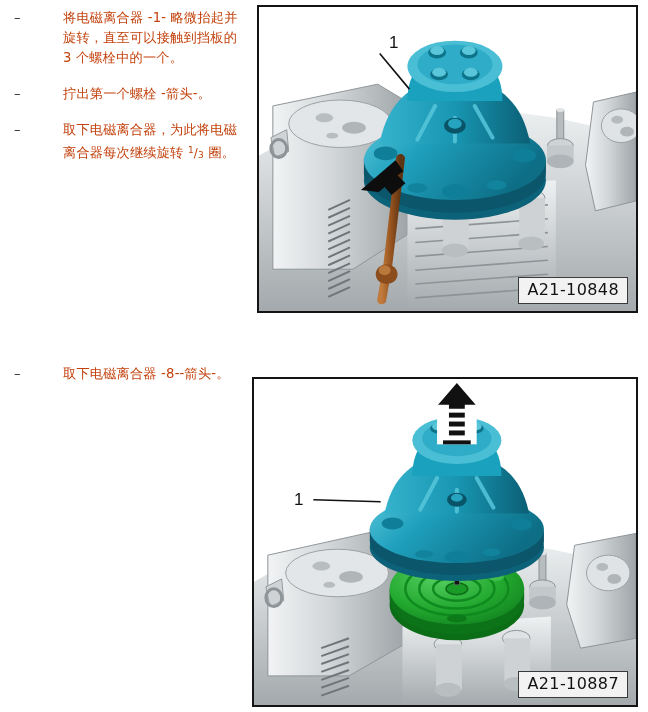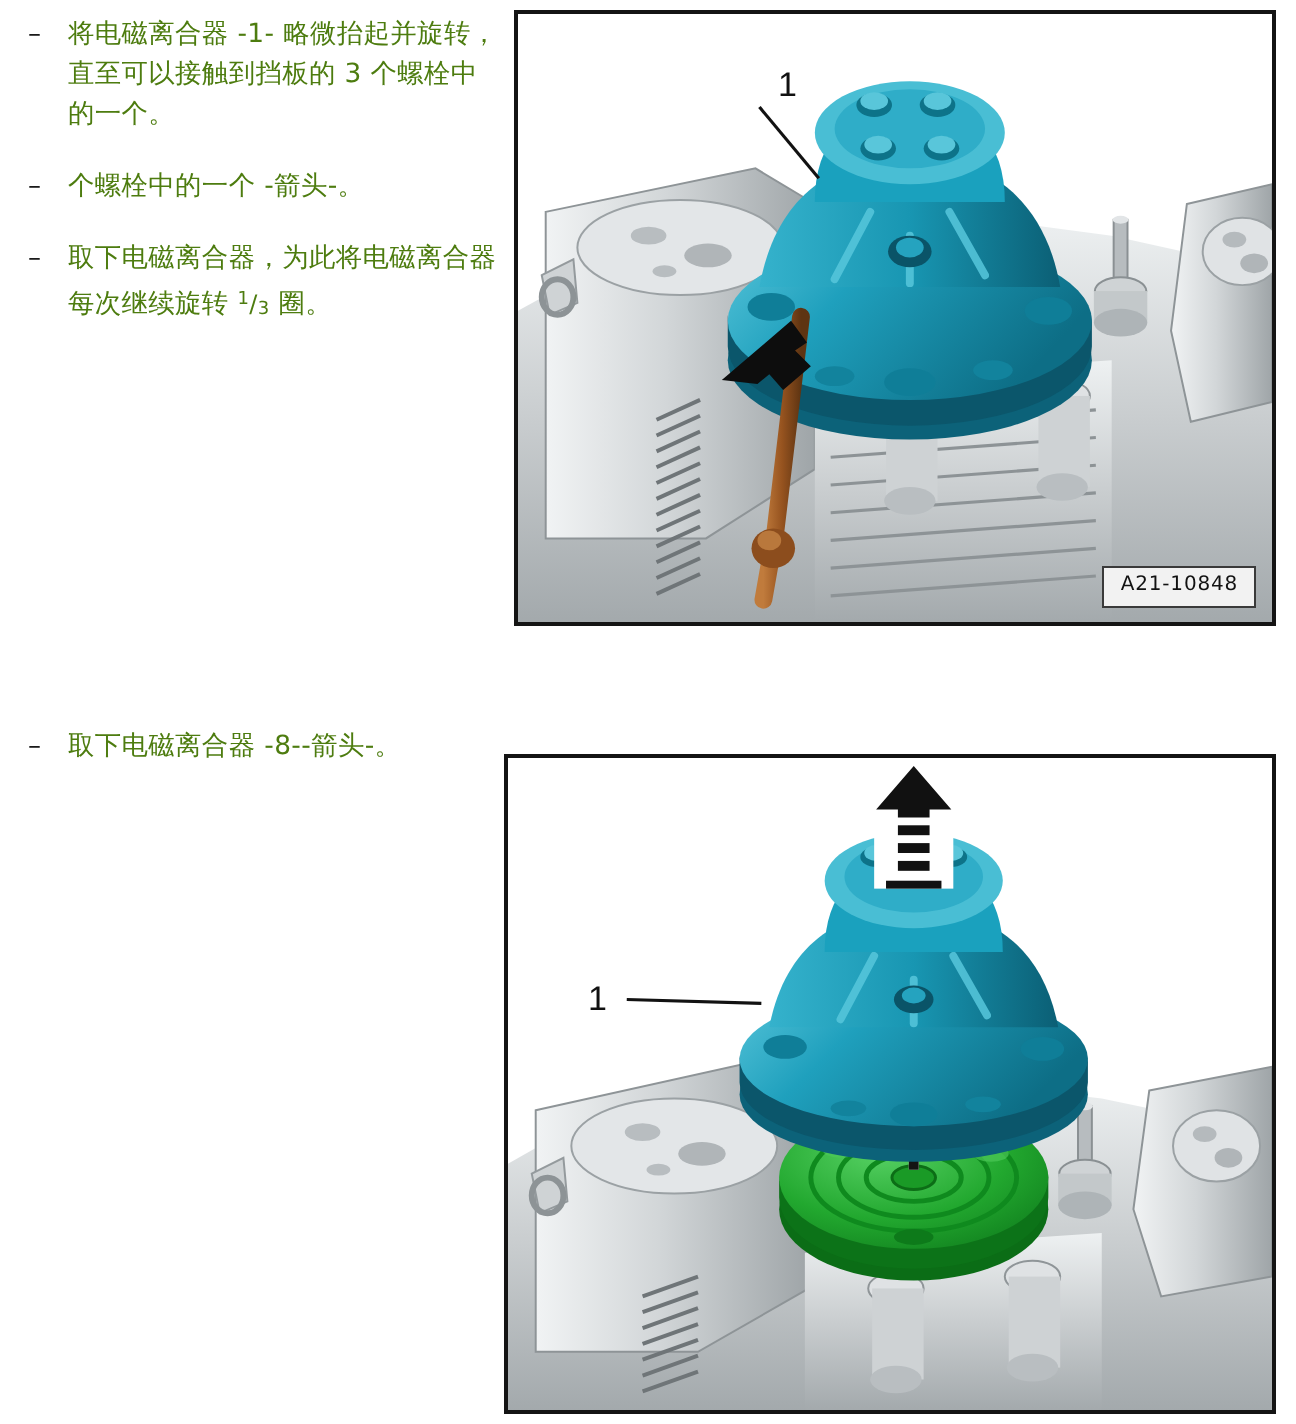--- a/index.html
+++ b/index.html
@@ -29,23 +29,24 @@
     width: 20px;
     flex: 0 0 20px;
     font-size: 13px;
     line-height: 20px;
     color: #1a1a1a;
   }
   .instr-text {
     flex: 1 1 auto;
     font-size: 13.2px;
     line-height: 20px;
-    color: #4d7c0f;
+    color: #c2410c;
     letter-spacing: 0.2px;
     word-break: break-all;
+    margin-left: 29px;
   }
   .frac {
     display: inline-block;
     font-size: 13.2px;
     white-space: nowrap;
   }
   .frac .num { font-size: 9px; vertical-align: 0.42em; }
   .frac .den { font-size: 9px; vertical-align: -0.12em; }
   .frac .bar { font-size: 12px; }
 
@@ -61,21 +62,21 @@
     position: absolute;
     inset: 0;
   }
   .fig-id {
     position: absolute;
     right: 8px;
     bottom: 7px;
     border: 1px solid #3a3a3a;
     background: #f2f2f2;
     color: #121212;
-    font-size: 10px;
+    font-size: 16px;
     line-height: 1;
     padding: 4px 8px 5px 8px;
     letter-spacing: 0.4px;
     font-family: "DejaVu Sans", "Liberation Sans", sans-serif;
   }
 
   
   .callout {
     position: absolute;
     font-size: 17px;
@@ -88,21 +89,21 @@
 
 <div class="instr-block" style="left:14px; top:8px;">
 
   <div class="instr-item">
     <span class="instr-dash">–</span>
     <span class="instr-text"><span>将电磁离合器 -1- 略微抬起并旋转，直至可以接触到挡板的 3 个螺栓中的一个。</span></span>
   </div>
 
   <div class="instr-item" style="margin-top:6px;">
     <span class="instr-dash">–</span>
-    <span class="instr-text"><span>个螺栓中的一个 -箭头-。</span></span>
+    <span class="instr-text"><span>拧出第一个螺栓 -箭头-。</span></span>
   </div>
 
   <div class="instr-item" style="margin-top:6px;">
     <span class="instr-dash">–</span>
     <span class="instr-text"><span>取下电磁离合器，为此将电磁离合器每次继续旋转 </span><span class="frac"><span class="num">1</span><span class="bar">/</span><span class="den">3</span></span><span> 圈。</span></span>
   </div>
 </div>
 
 <div class="instr-block" style="left:14px; top:364px;">
   <div class="instr-item">
@@ -374,13 +375,14 @@
       <rect x="197" y="43" width="16" height="5" fill="#111111"></rect>
       <rect x="197" y="52" width="16" height="5" fill="#111111"></rect>
       <rect x="191" y="62" width="28" height="4" fill="#111111"></rect>
     </g>
 
     <line x1="60" y1="122" x2="128" y2="124" stroke="#121212" stroke-width="1.6"></line>
   </svg>
 
   <div class="callout" style="left:40px; top:111px;">1</div>
 
+  <div class="fig-id">A21-10887</div>
 </div>
 
 </body></html>

